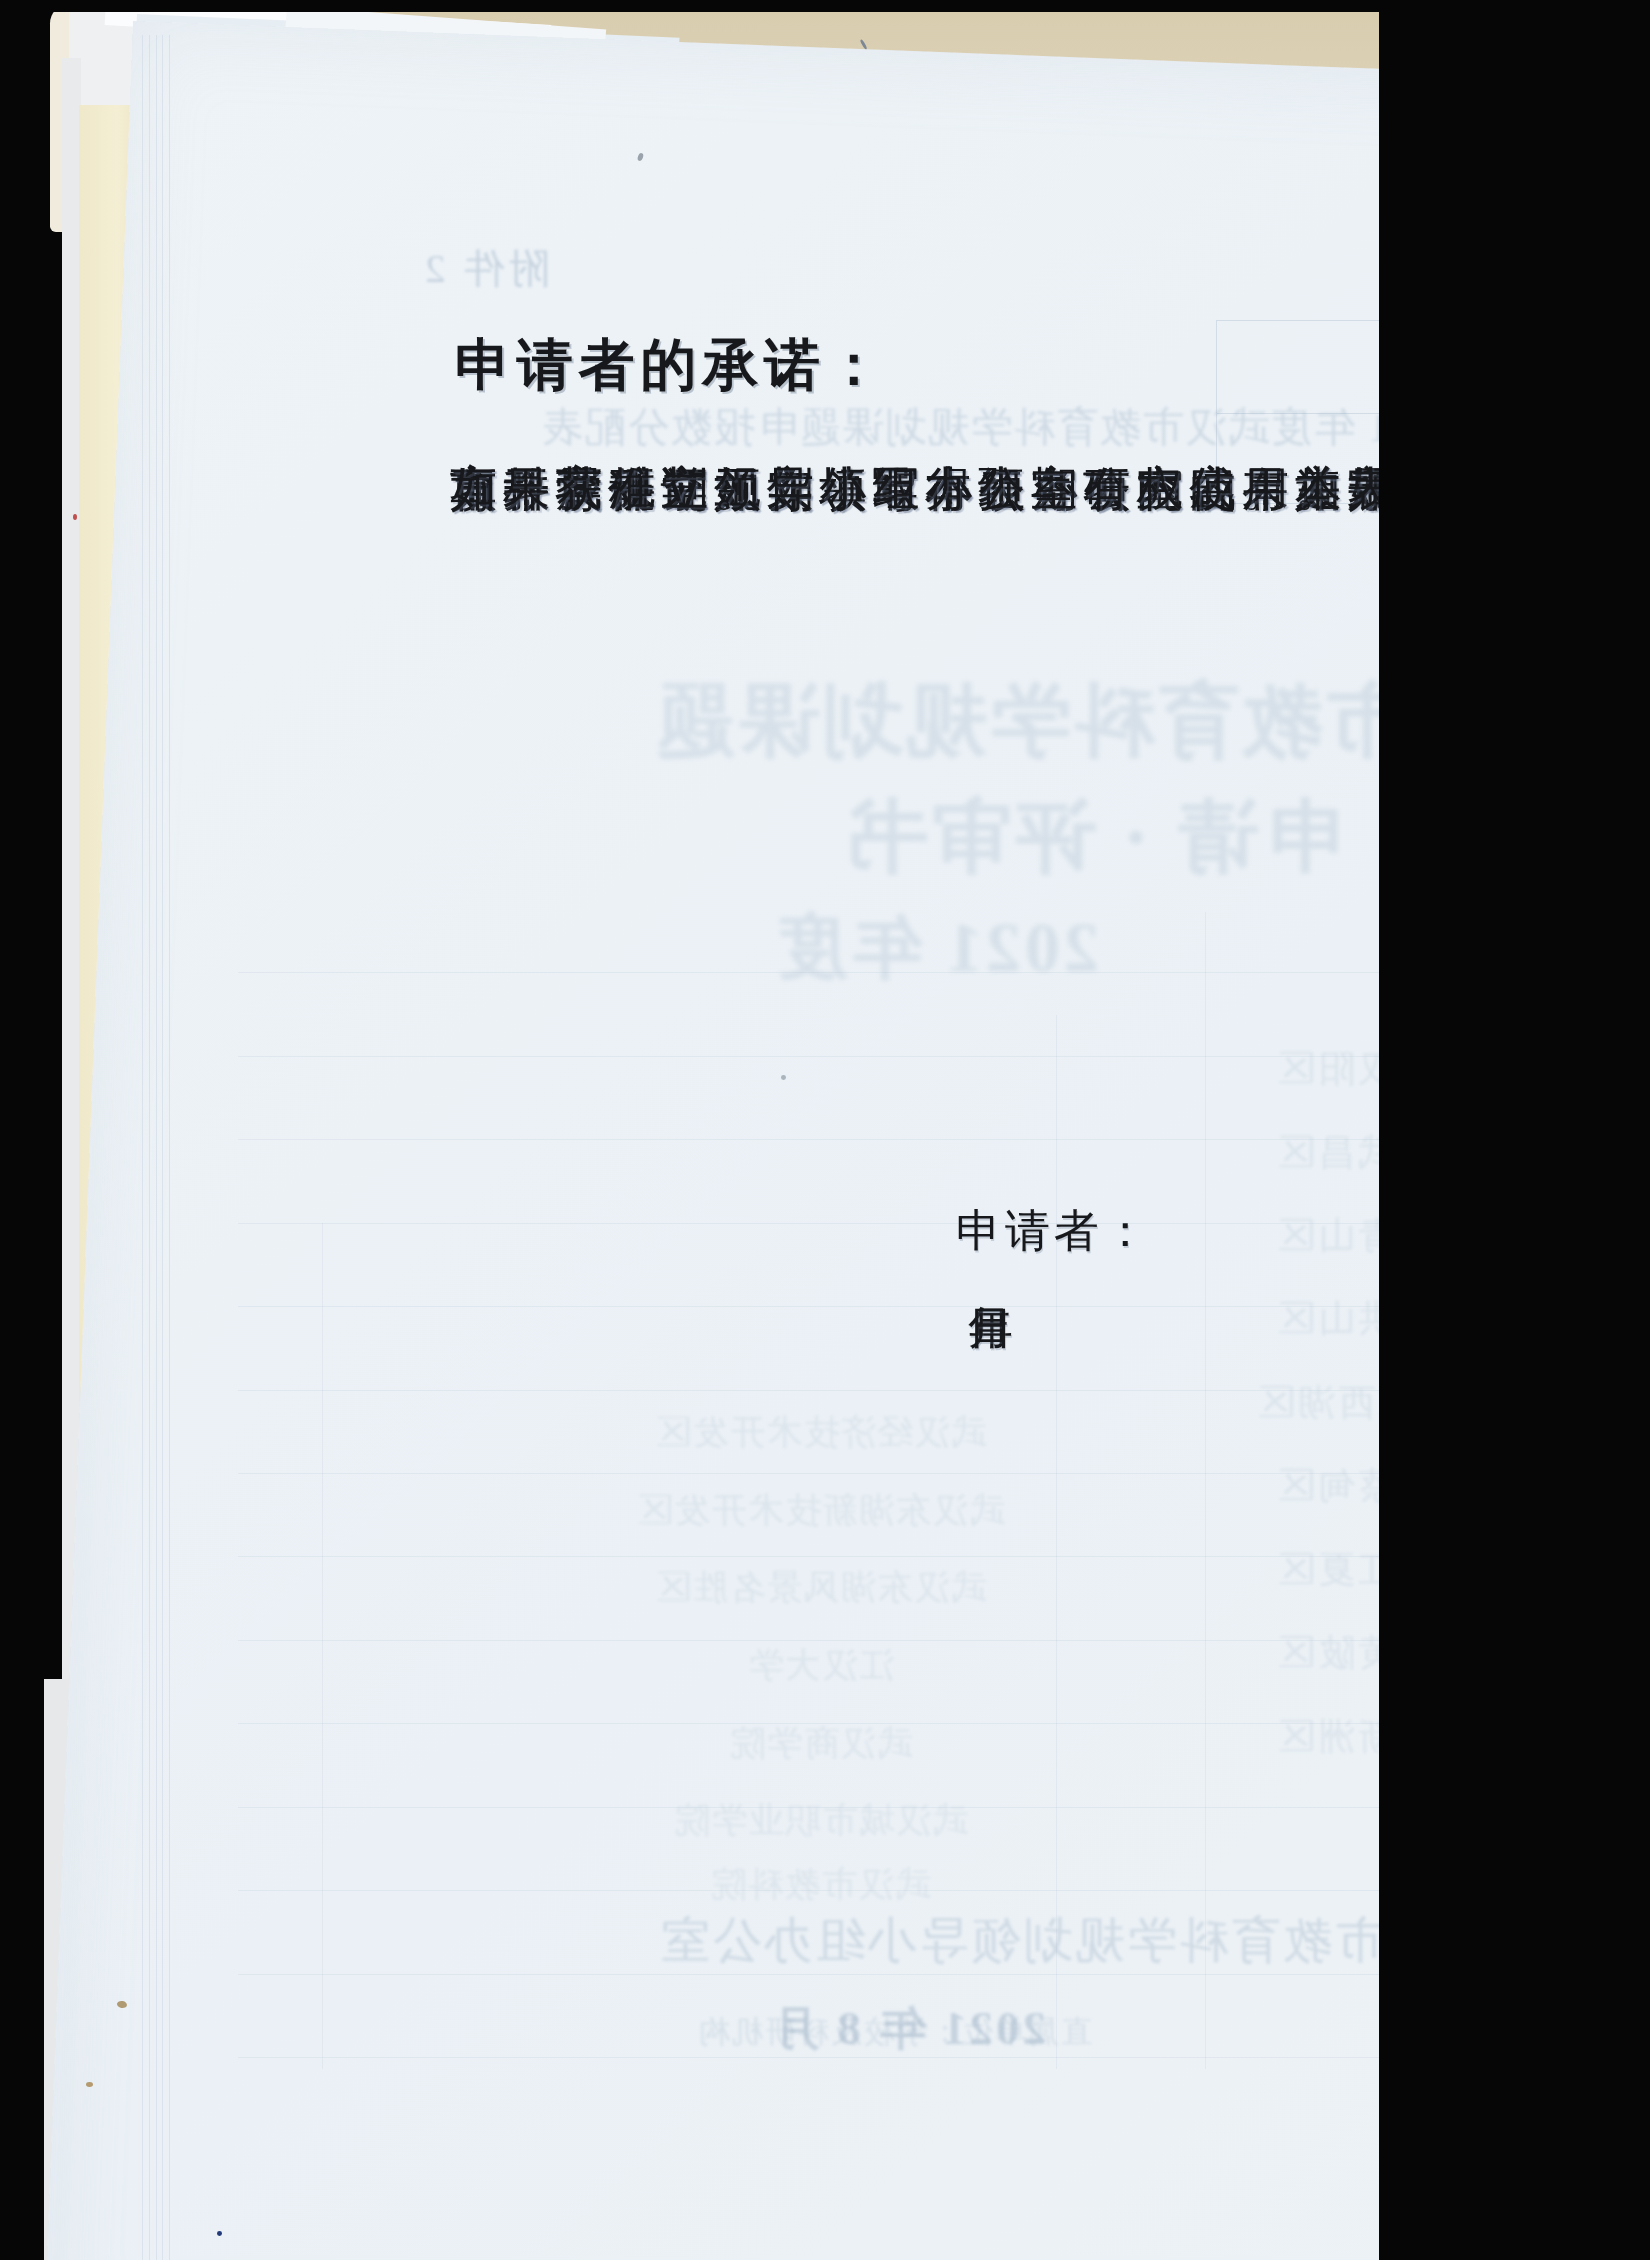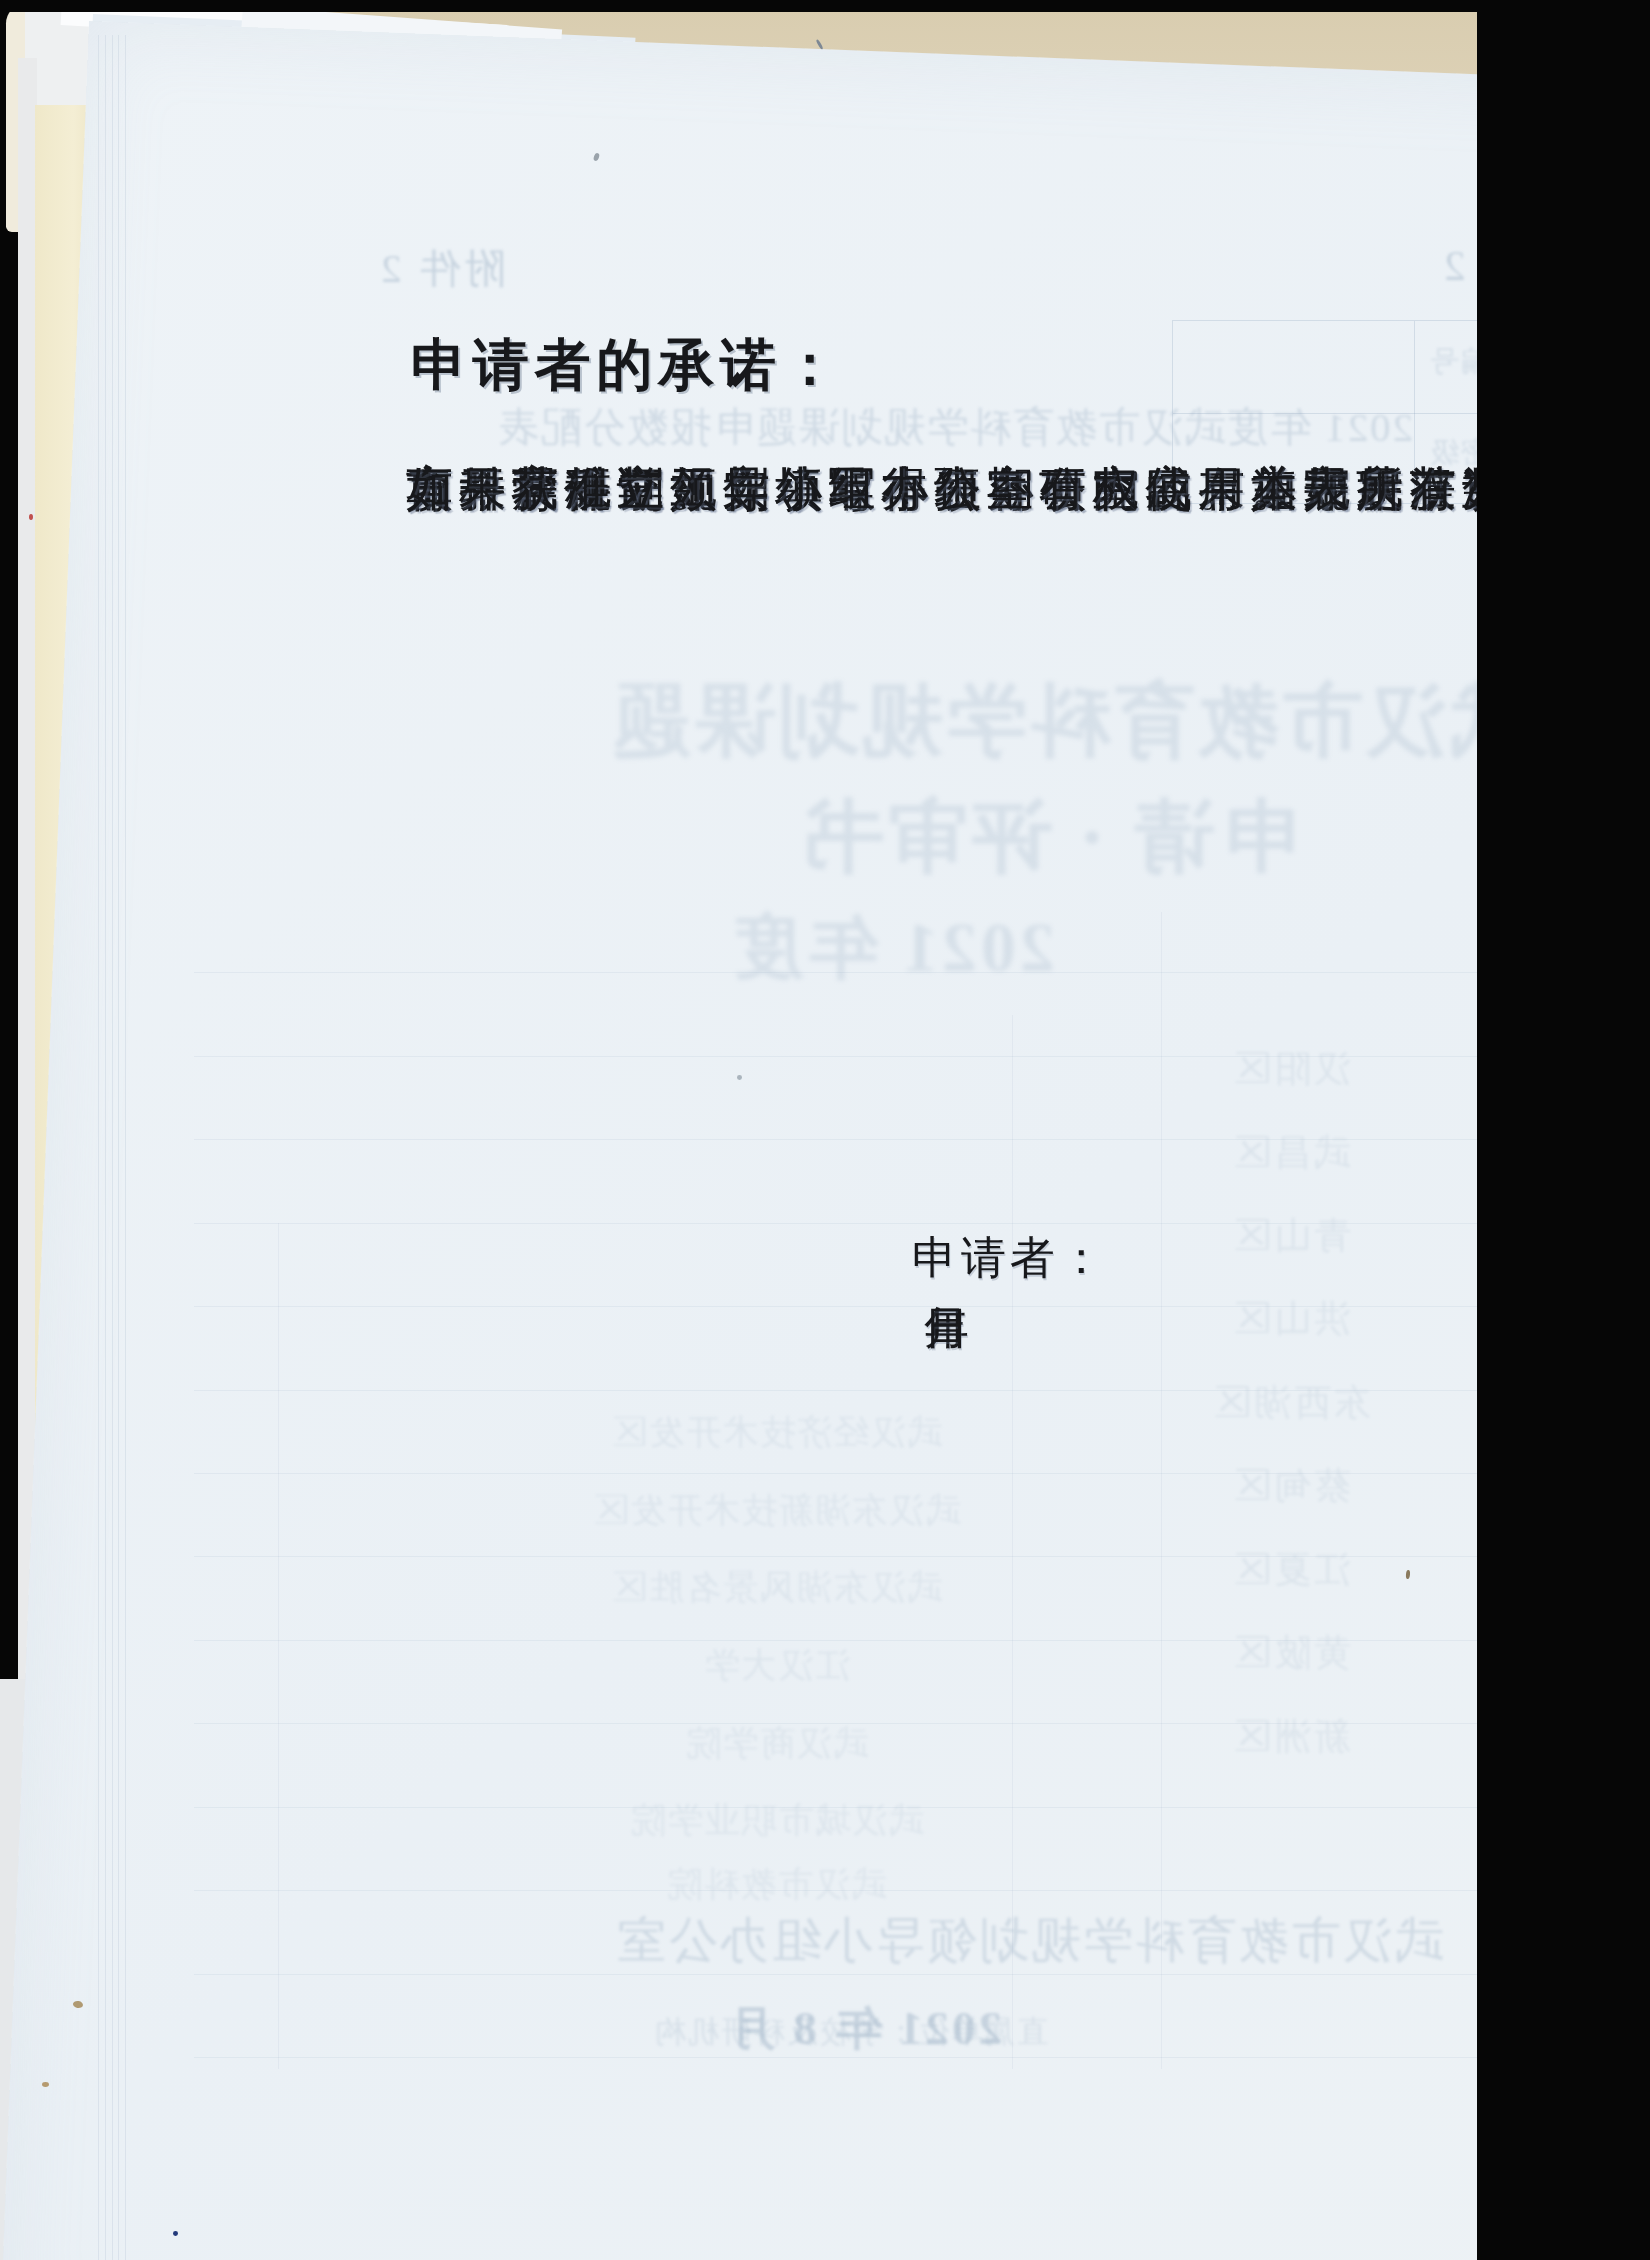--- a/index.html
+++ b/index.html
@@ -1,17 +1,17 @@
 <!DOCTYPE html>
 <html><head>
 <meta charset="utf-8">
 <style>
   html,body{margin:0;padding:0;background:#060606;}
-  #scan{position:relative;width:1477px;height:2261px;overflow:hidden;background:#060606;
-        font-family:"Liberation Serif",serif;}
+  #scan{position:relative;width:1335px;height:2261px;overflow:hidden;background:#060606;
+        font-family:"Liberation Serif",serif;margin-left:44px;}
   #scan *{position:absolute;box-sizing:border-box;}
 
   
   .cover-tan{left:27px;top:9.7px;width:1630px;height:2261px;
              background:linear-gradient(180deg,#d9cdb0 0%,#e0d5bc 8%,#dfd4ba 100%);}
   .cover-corner{left:5.8px;top:3.9px;width:68px;height:228px;background:#f0ebdc;border-radius:19.4px 0 0 5.8px;}
   .white-block-topleft{left:25px;top:5.8px;width:82px;height:136px;background:#eef0f1;}
   .sheet-fan-1{left:62px;top:0px;width:446px;height:25px;background:#fbfcfd;transform:rotate(3.2deg);transform-origin:left top;}
   .sheet-fan-2{left:93px;top:13.6px;width:543px;height:15.5px;background:#e6edf3;transform:rotate(2.5deg);transform-origin:left top;}
   .sheet-fan-3{left:243px;top:5.8px;width:320px;height:25px;background:#f3f6f9;transform:rotate(4.2deg);transform-origin:left top;}
@@ -48,21 +48,21 @@
 
   
   .ink{color:#17181b;white-space:nowrap;}
   .doc-title{left:411px;top:328px;font-size:56px;font-weight:bold;
              font-family:"Liberation Sans",sans-serif;letter-spacing:5.8px;
              text-shadow:1.9px 1.9px 0 rgba(90,105,130,.35);}
   .paragraph{left:406px;top:442px;width:1135px;}
   .bodyline{position:static;display:block;height:94px;line-height:94px;font-size:47px;
             letter-spacing:5.8px;text-shadow:1.9px 1.9px 1px rgba(105,120,145,.30);}
   .bodyline.indent{padding-left:105px;}
-  .applicant{left:912px;top:1228px;font-size:45px;letter-spacing:3.9px;
+  .applicant{left:912px;top:1201px;font-size:45px;letter-spacing:3.9px;
              text-shadow:1px 1.9px 0 rgba(105,120,145,.28);font-family:Liberation Mono, monospace;}
   .dateline{left:924px;top:1298px;font-size:45px;display:flex;gap:80px;
             text-shadow:1px 1.9px 0 rgba(105,120,145,.28);}
   .dateline span{position:static;}
   .speck{border-radius:50%;}
 </style>
 </head>
 <body>
 
 <div id="scan">

